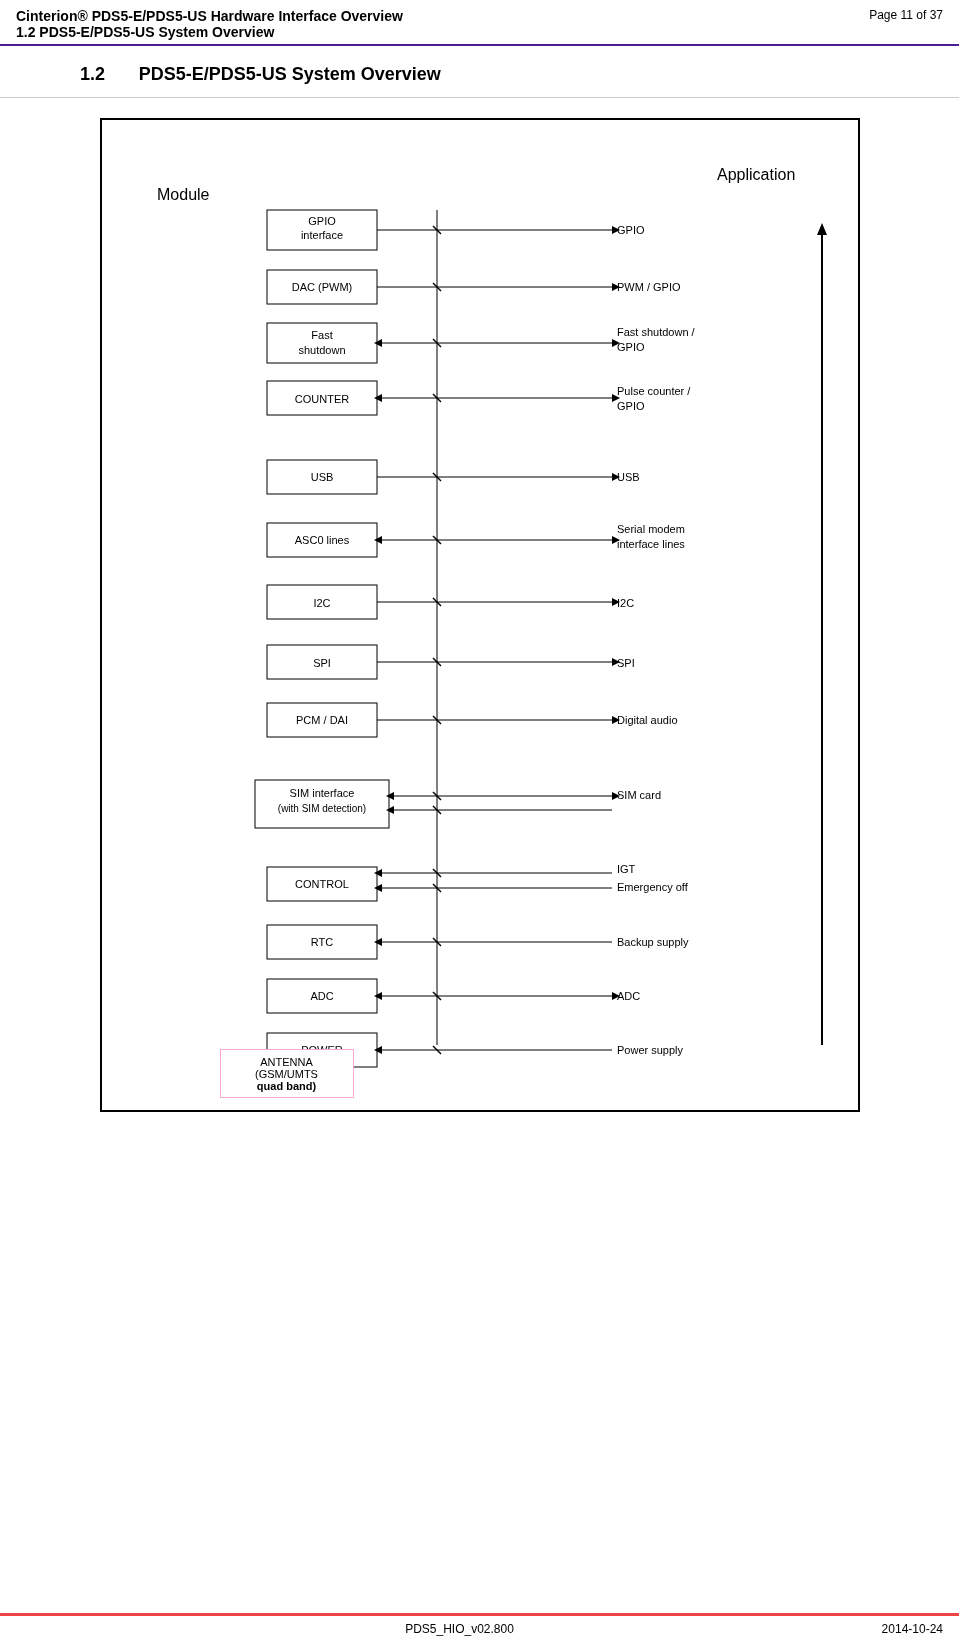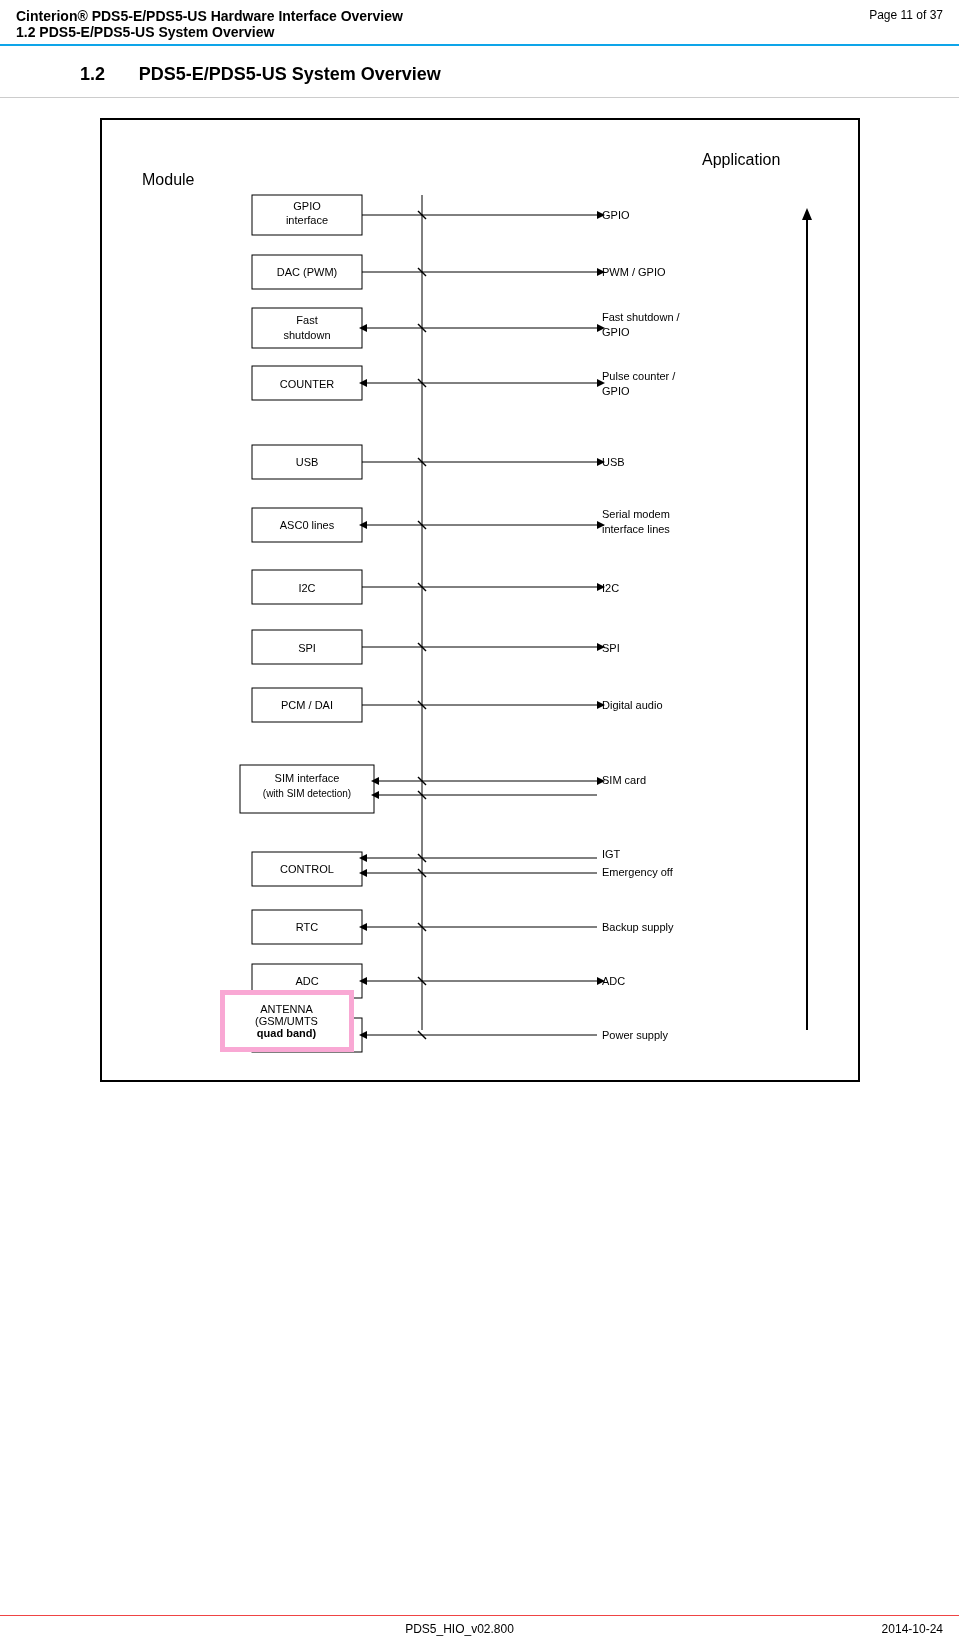--- a/index.html
+++ b/index.html
@@ -12,21 +12,21 @@
       color: #000;
       position: relative;
     }
 
     
     .header {
       display: flex;
       justify-content: space-between;
       align-items: flex-start;
       padding: 8px 16px 4px 16px;
-      border-bottom: 2px solid #0ea5e9;
+      border-bottom: 2px solid #4c1d95;
     }
     .header-left {
       font-size: 14px;
       font-weight: bold;
     }
     .header-right {
       font-size: 12px;
       text-align: right;
     }
 
@@ -51,21 +51,21 @@
     
     .diagram-container {
       padding: 20px 40px;
     }
 
     .diagram-box {
       border: 2px solid #000;
       position: relative;
       width: 760px;
       margin: 0 auto;
-      padding: 20px;
+      padding: 35px;
       min-height: 950px;
     }
 
     
     .diagram-svg {
       display: block;
       margin: 0 auto;
     }
 
     
@@ -78,21 +78,21 @@
     .figure-caption strong {
       font-weight: bold;
     }
 
     
     .footer {
       position: absolute;
       bottom: 0;
       left: 0;
       right: 0;
-      border-top: 1px solid #ef4444;
+      border-top: 3px solid #ef4444;
       display: flex;
       justify-content: space-between;
       padding: 6px 16px;
       font-size: 12px;
       text-align: center;
     }
     .footer-center {
       flex: 1;
       text-align: center;
     }
@@ -294,21 +294,21 @@
       <line x1="240" y1="895" x2="300" y2="895" stroke="black" stroke-width="1"></line>
       <polygon points="245,891 237,895 245,899" fill="black"></polygon>
       <line x1="300" y1="895" x2="475" y2="895" stroke="black" stroke-width="1"></line>
       <line x1="296" y1="891" x2="304" y2="899" stroke="black" stroke-width="1.5"></line>
 
       <line x1="685" y1="80" x2="685" y2="890" stroke="black" stroke-width="2"></line>
       <polygon points="680,80 685,68 690,80" fill="black"></polygon>
 
     </svg>
 
-    <div style="position:absolute; bottom:28px; left:118px; width:134px; height:62px; border:5px solid #f9a8d4; background:white; display:flex;flex-direction:column;align-items:center;justify-content:center;">
+    <div style="position:absolute; bottom:12px; left:118px; width:134px; height:49px; border:1px solid #f9a8d4; background:white; display:flex;flex-direction:column;align-items:center;justify-content:center;">
       <span style="font-size:11px;text-align:center;">ANTENNA</span>
       <span style="font-size:11px;text-align:right;">(GSM/UMTS</span>
       <span style="font-size:11px;text-align:center;font-weight:bold;">quad band)</span>
     </div>
 
   </div>
 
 </div>
 
 <div class="footer">

